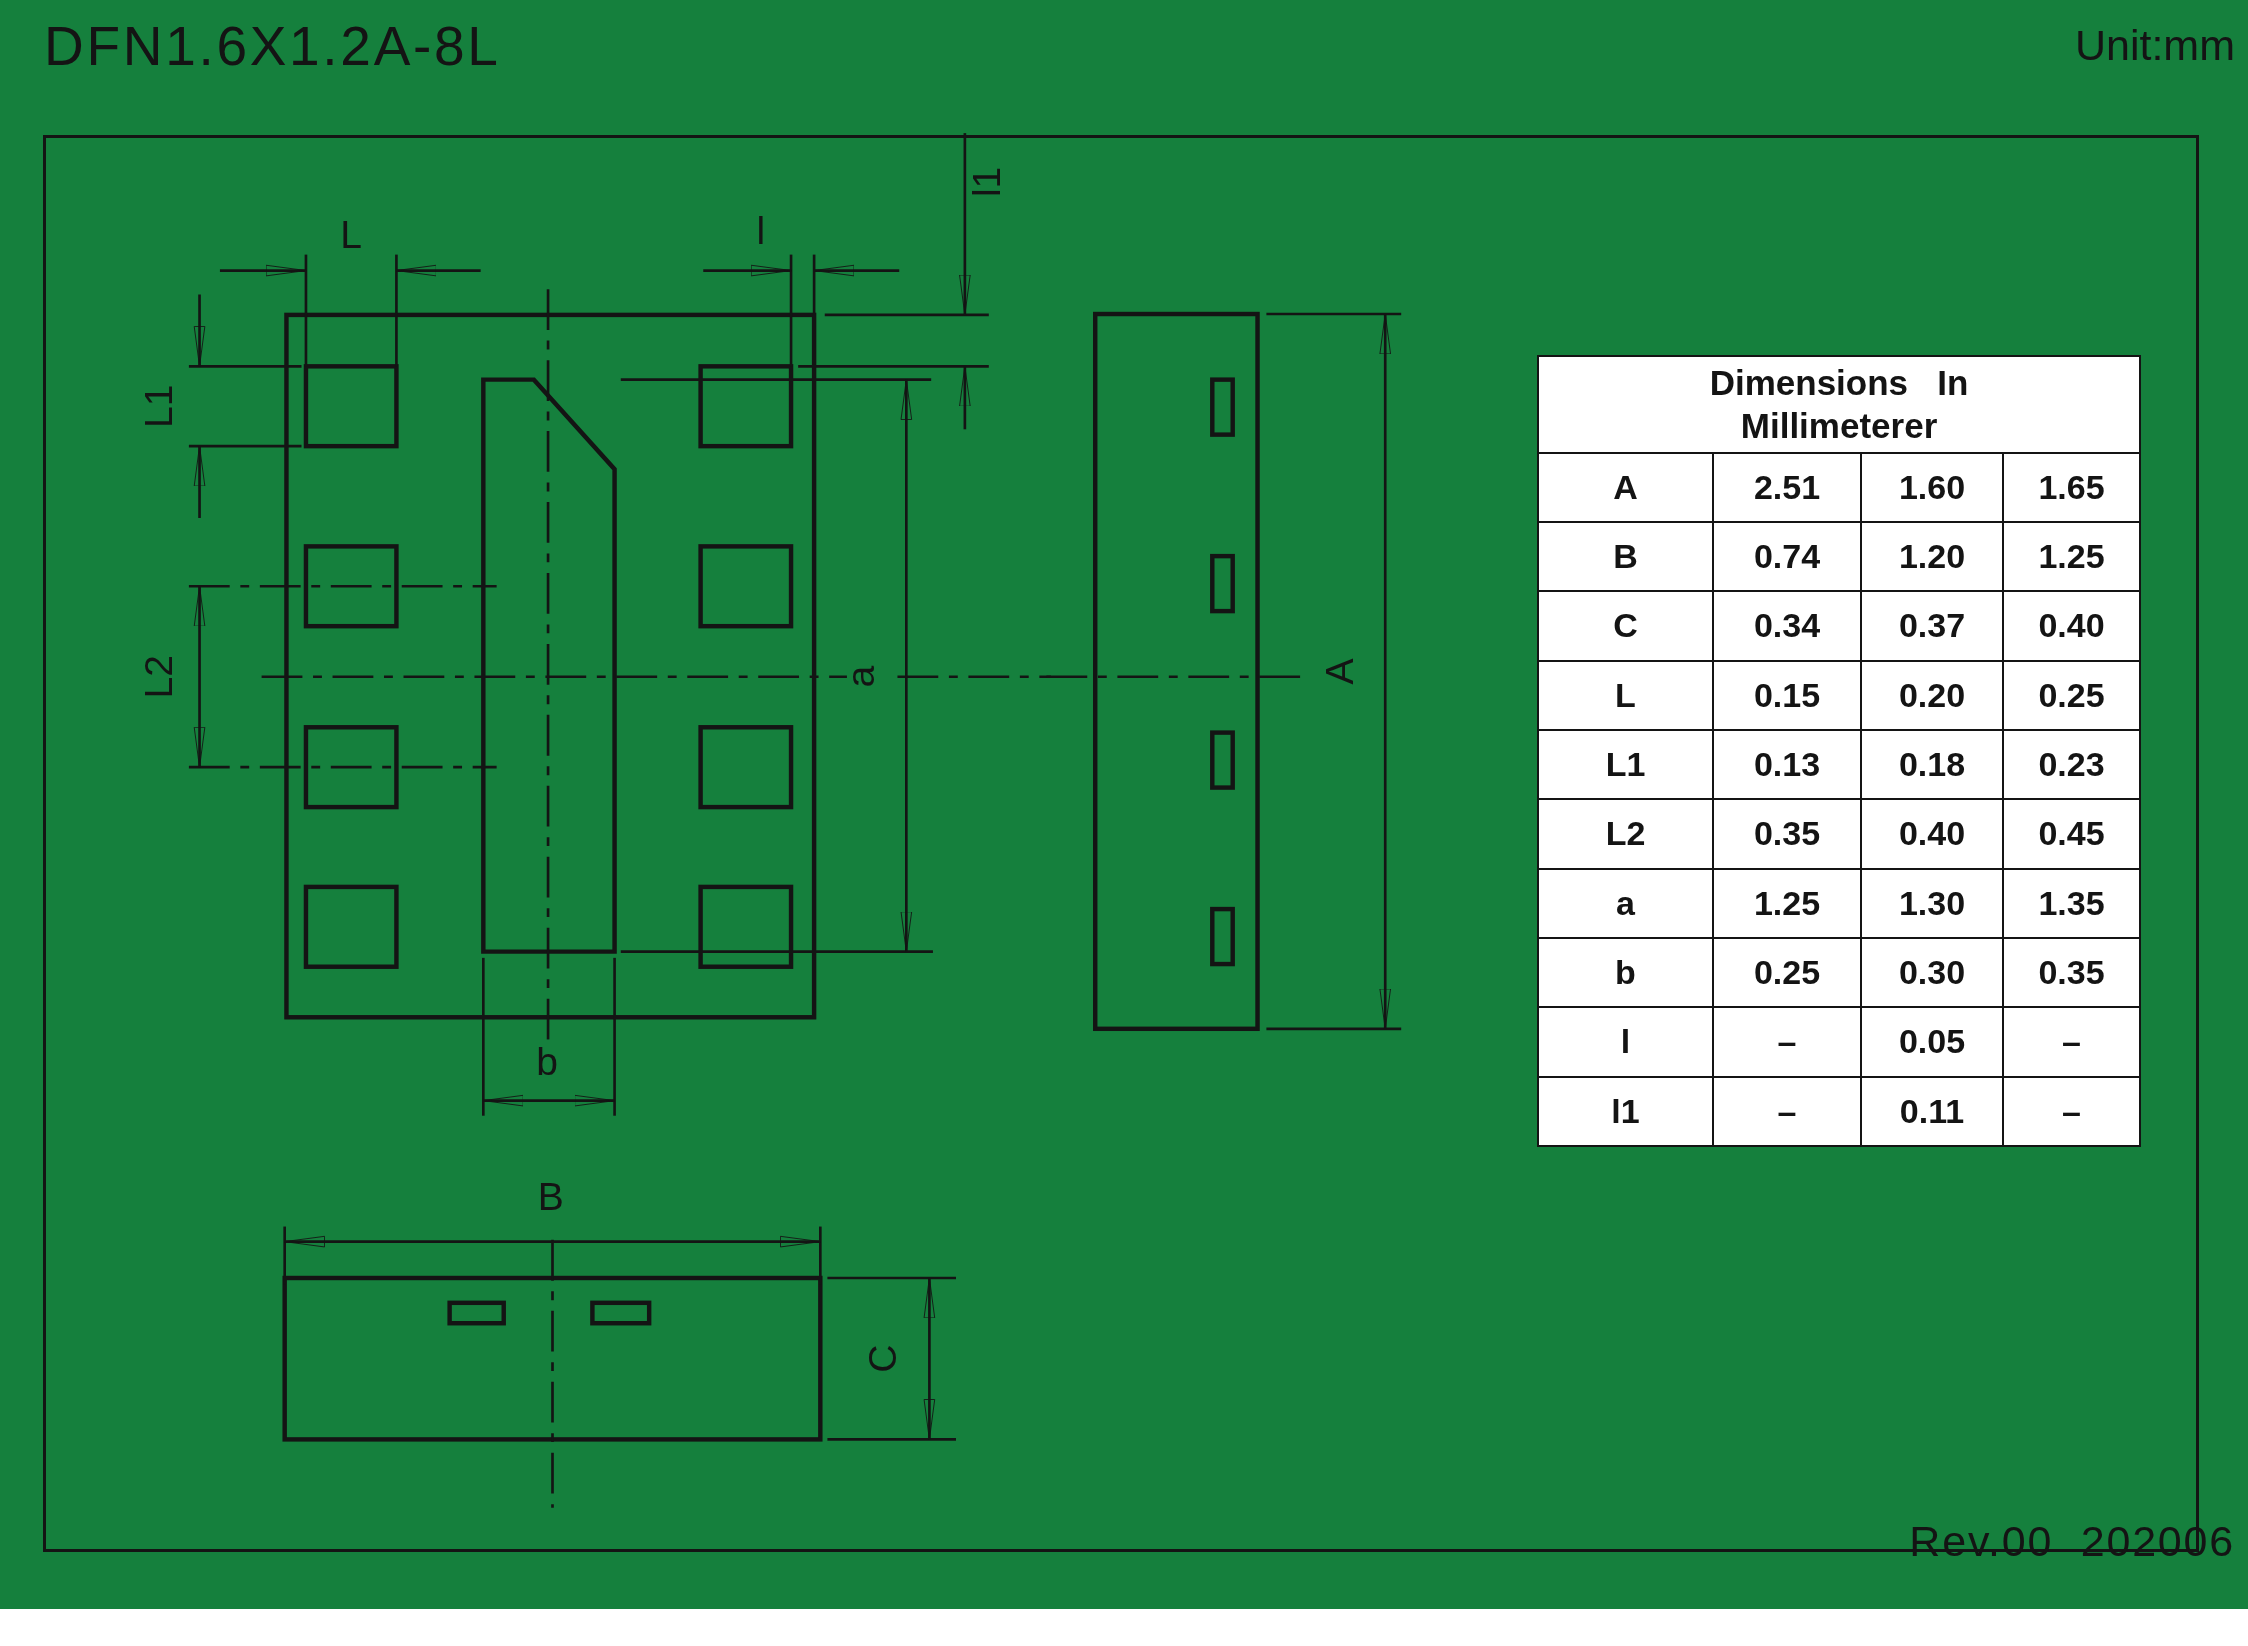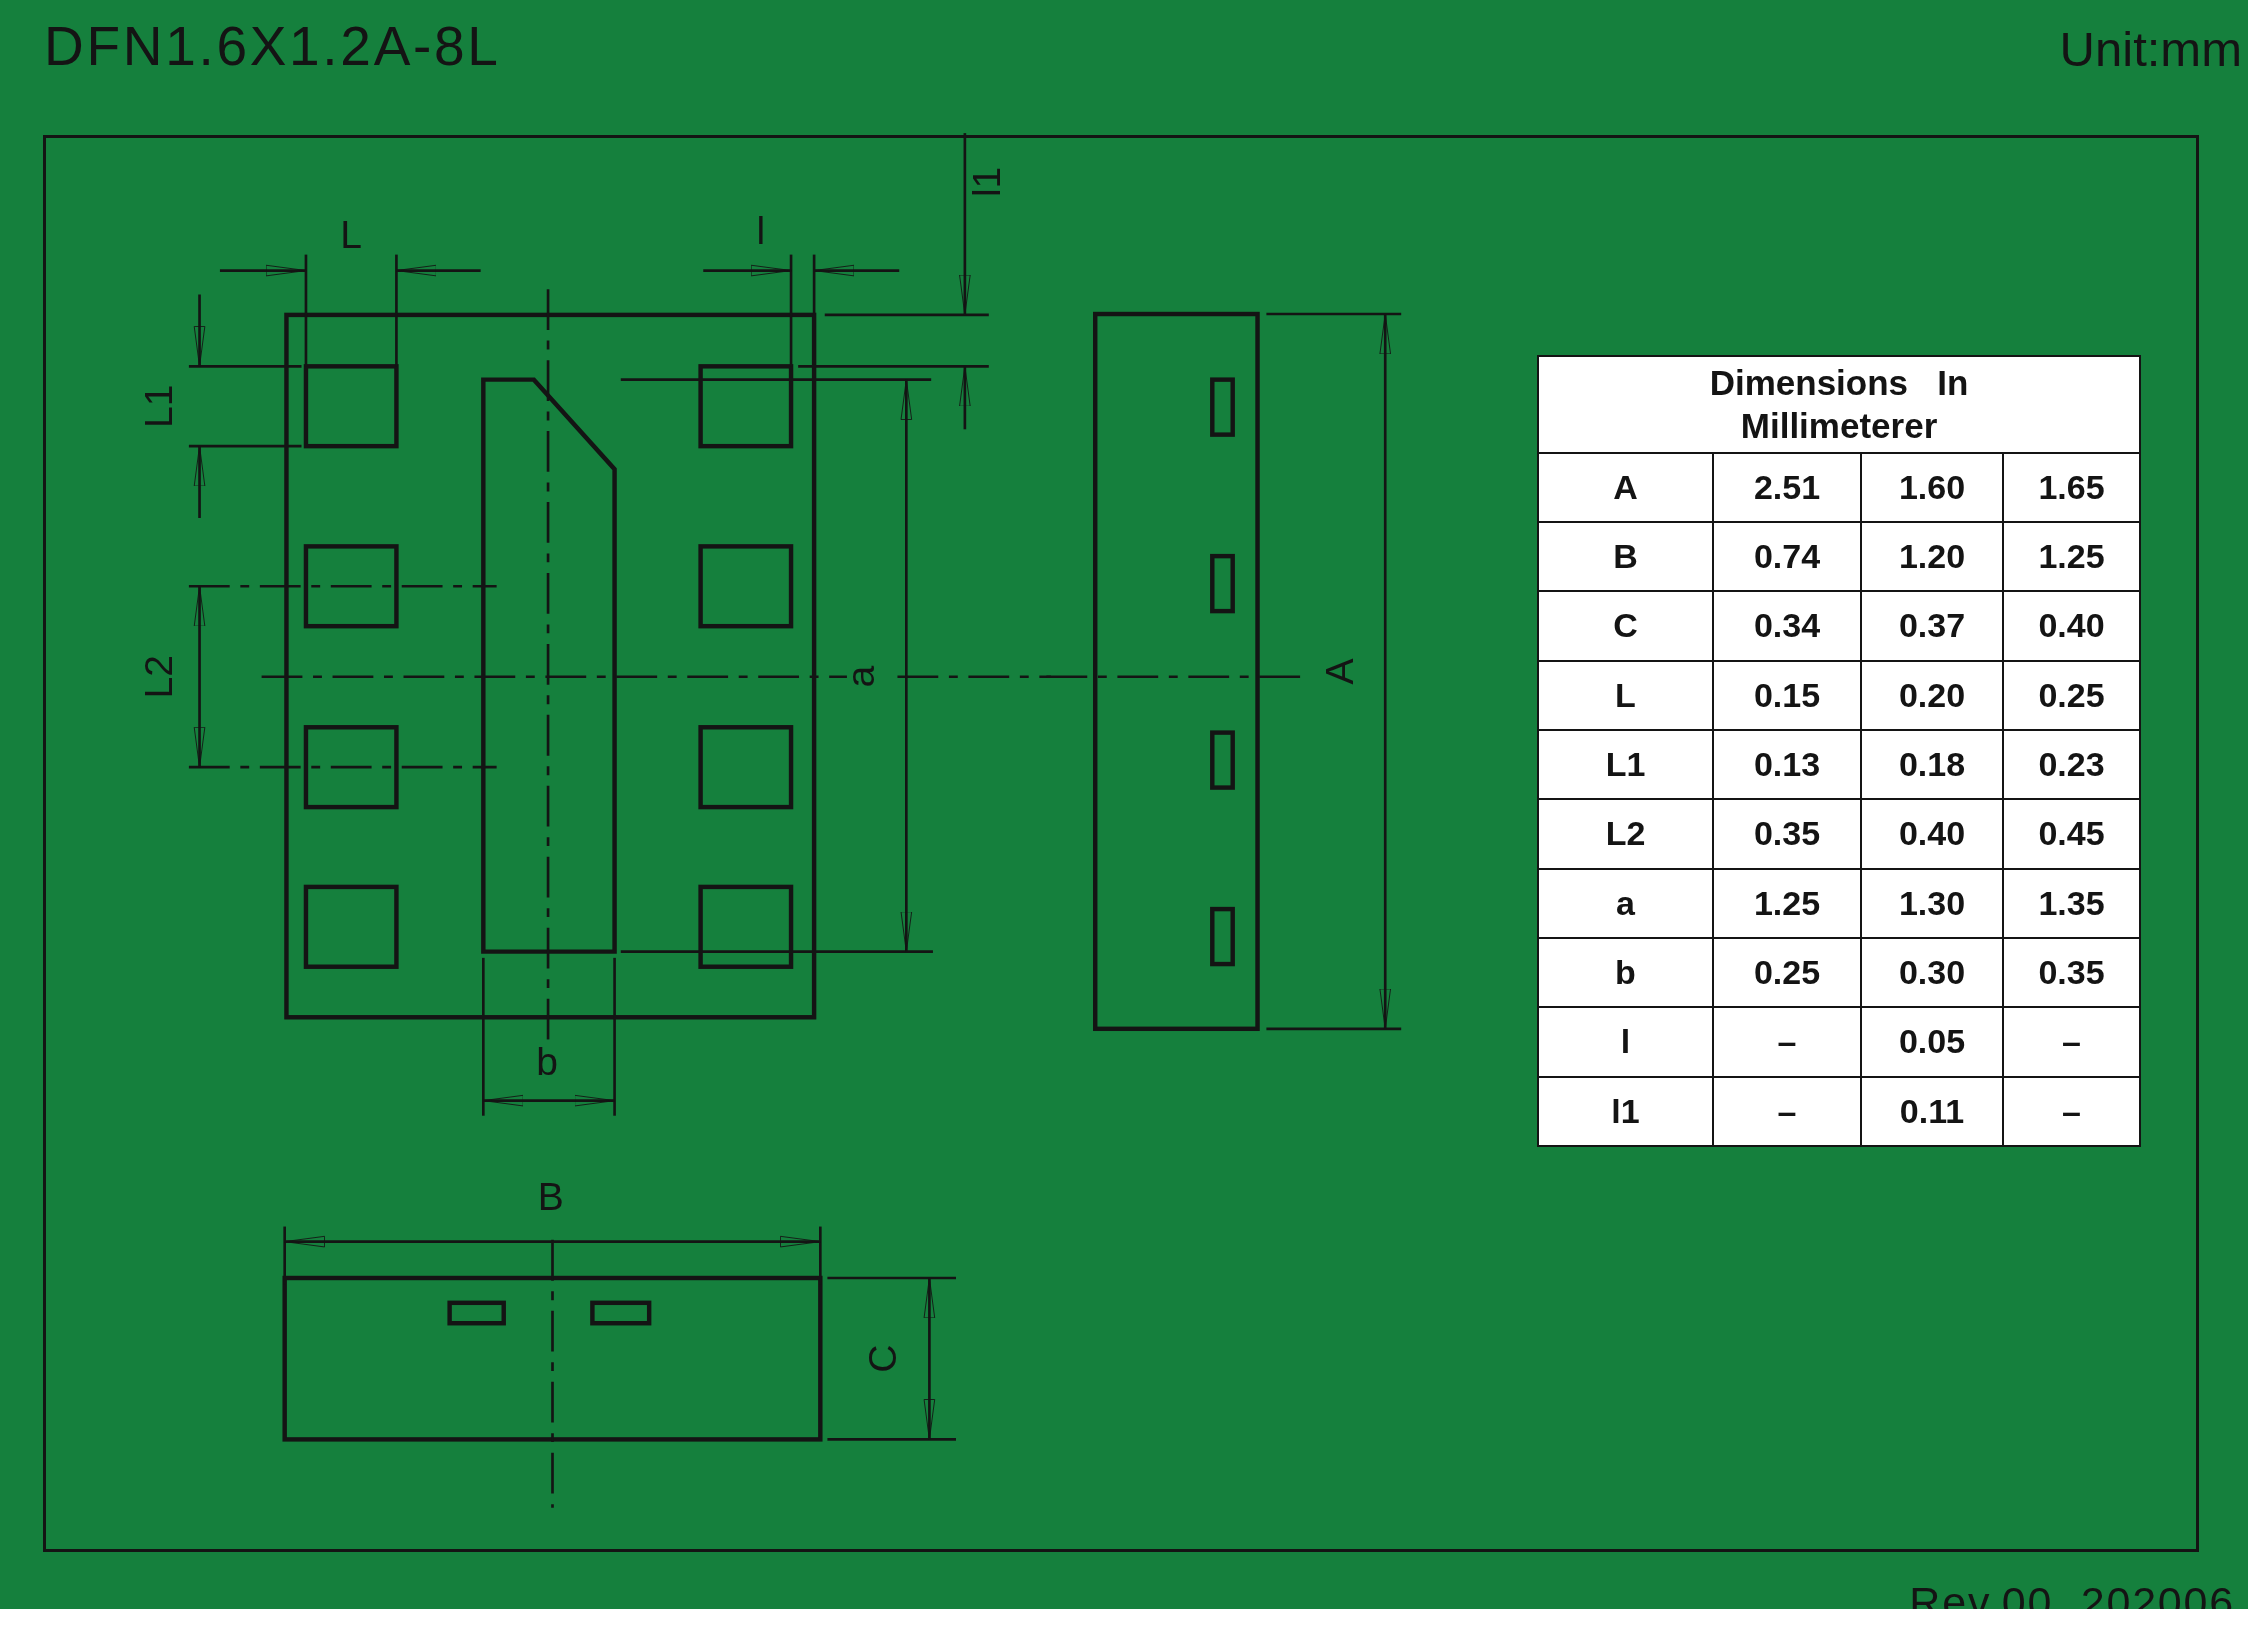--- a/index.html
+++ b/index.html
@@ -1,22 +1,22 @@
 <!DOCTYPE html>
 <html style="font-size:14px"><head>
 <meta charset="utf-8">
 <style>
   html,body{margin:0;padding:0;background:#fff}
   .page{position:relative;width:2249px;height:1609px;background:#15803d;
         font-family:"Liberation Sans",sans-serif;color:#141414;overflow:hidden}
   .title{position:absolute;left:44px;top:14px;font-size:55px;letter-spacing:2.7px;white-space:pre}
-  .unit{position:absolute;right:7px;top:21px;font-size:49px;white-space:pre}
+  .unit{position:absolute;right:14px;top:21px;font-size:43px;white-space:pre}
   .frame{position:absolute;left:43px;top:135px;width:2156px;height:1417px;
          border:3.5px solid #141414;box-sizing:border-box}
-  .rev{position:absolute;right:14px;top:1578px;font-size:43px;letter-spacing:1.8px;white-space:pre}
+  .rev{position:absolute;right:14px;top:1517px;font-size:43px;letter-spacing:1.8px;white-space:pre}
   svg.draw{position:absolute;left:0;top:0}
   svg.draw line,svg.draw rect,svg.draw polygon,svg.draw path{stroke:#141414;fill:none}
   .obj{stroke-width:5}
   .thin{stroke-width:3}
   .cl{stroke-width:3;stroke-dasharray:46 12 10 12}
   svg.draw text{font-family:"Liberation Sans",sans-serif;font-size:44px;fill:#141414;stroke:none}
   .halo{paint-order:stroke;stroke:#ffffff;stroke-width:14px}
   table.dimtable{position:absolute;left:1537px;top:355px;width:601px;height:792px;
         border-collapse:collapse;table-layout:fixed;background:#fff}
   table.dimtable th,table.dimtable td{border:2.7px solid #141414;text-align:center;

